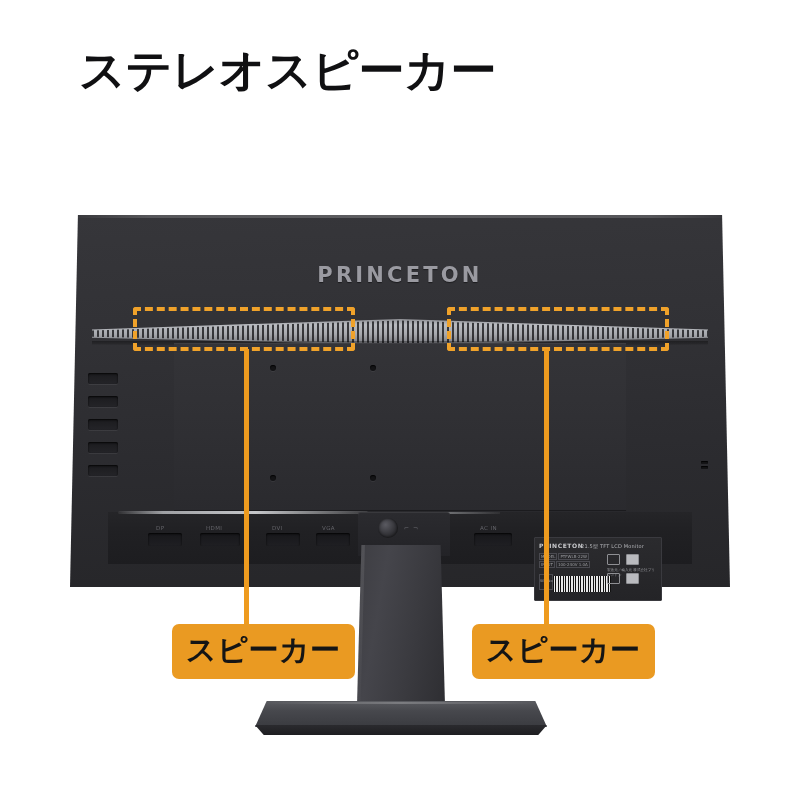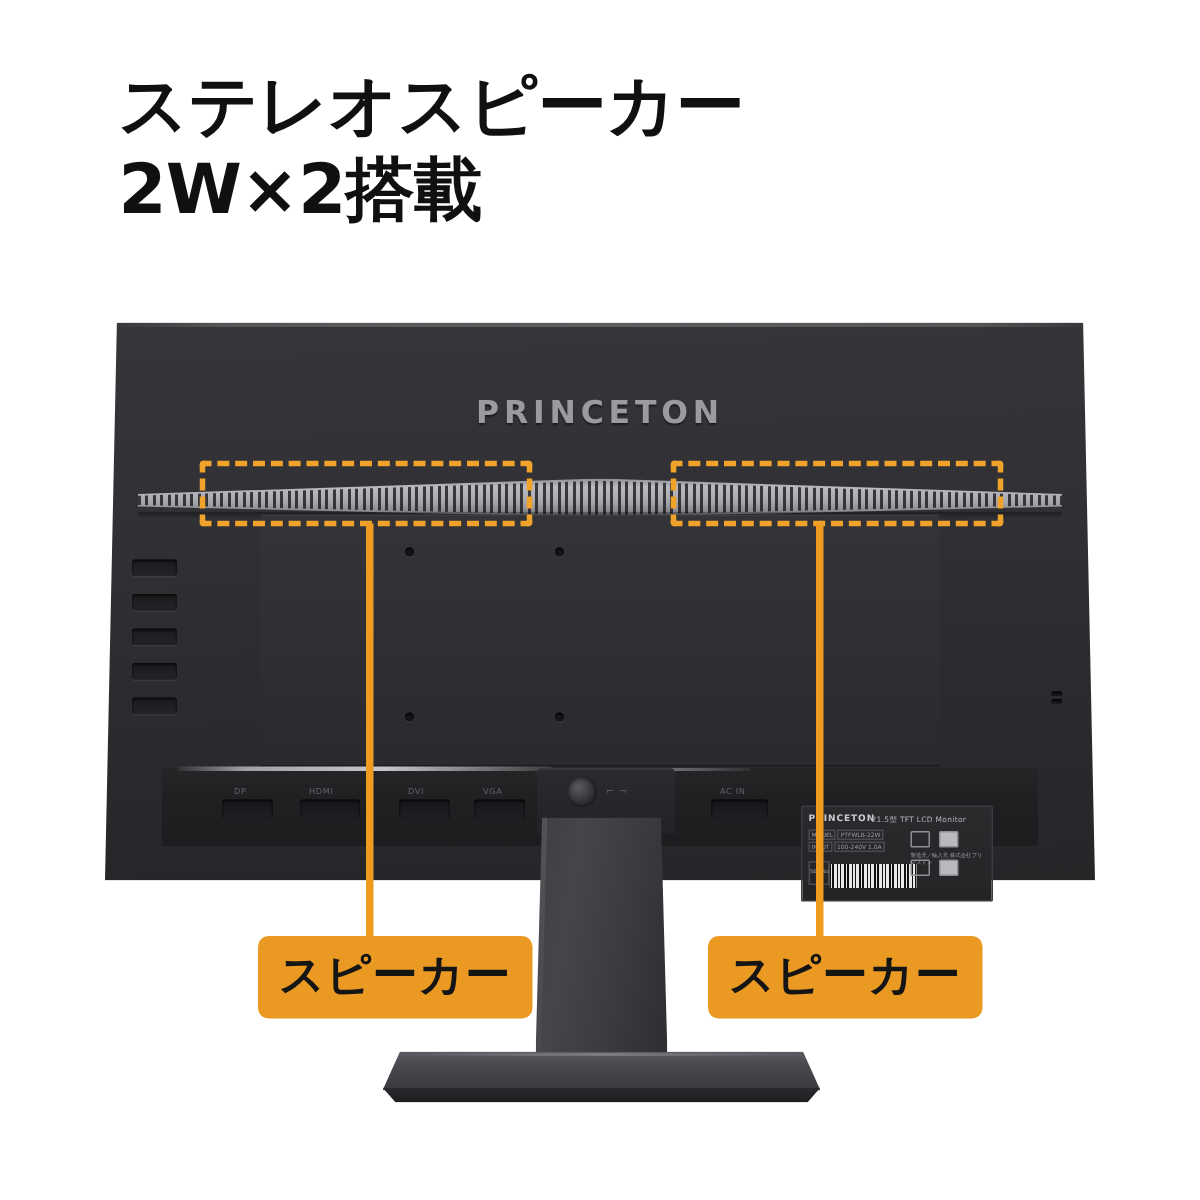--- a/index.html
+++ b/index.html
@@ -184,21 +184,20 @@
 </style>
 </head>
 <body>
 
 <div class="stage">
 
   <div class="headline">
     <div class="hl-bar"></div>
     <div class="hl-text">
       <div class="hl-line">ステレオスピーカー</div>
-      <div class="hl-line">2W×2搭載</div>
     </div>
   </div>
 
   <div class="monitor">
 
     <div class="back-panel"></div>
     <div class="panel-toplight"></div>
 
     <div class="logo">PRINCETON</div>
 

